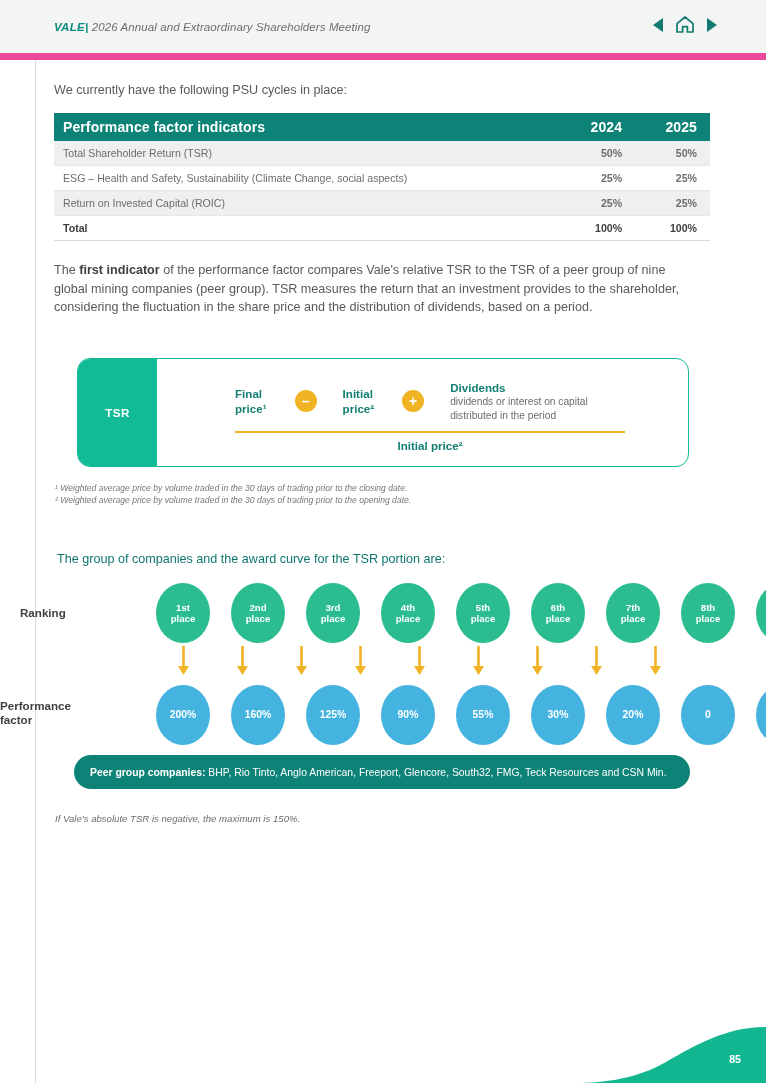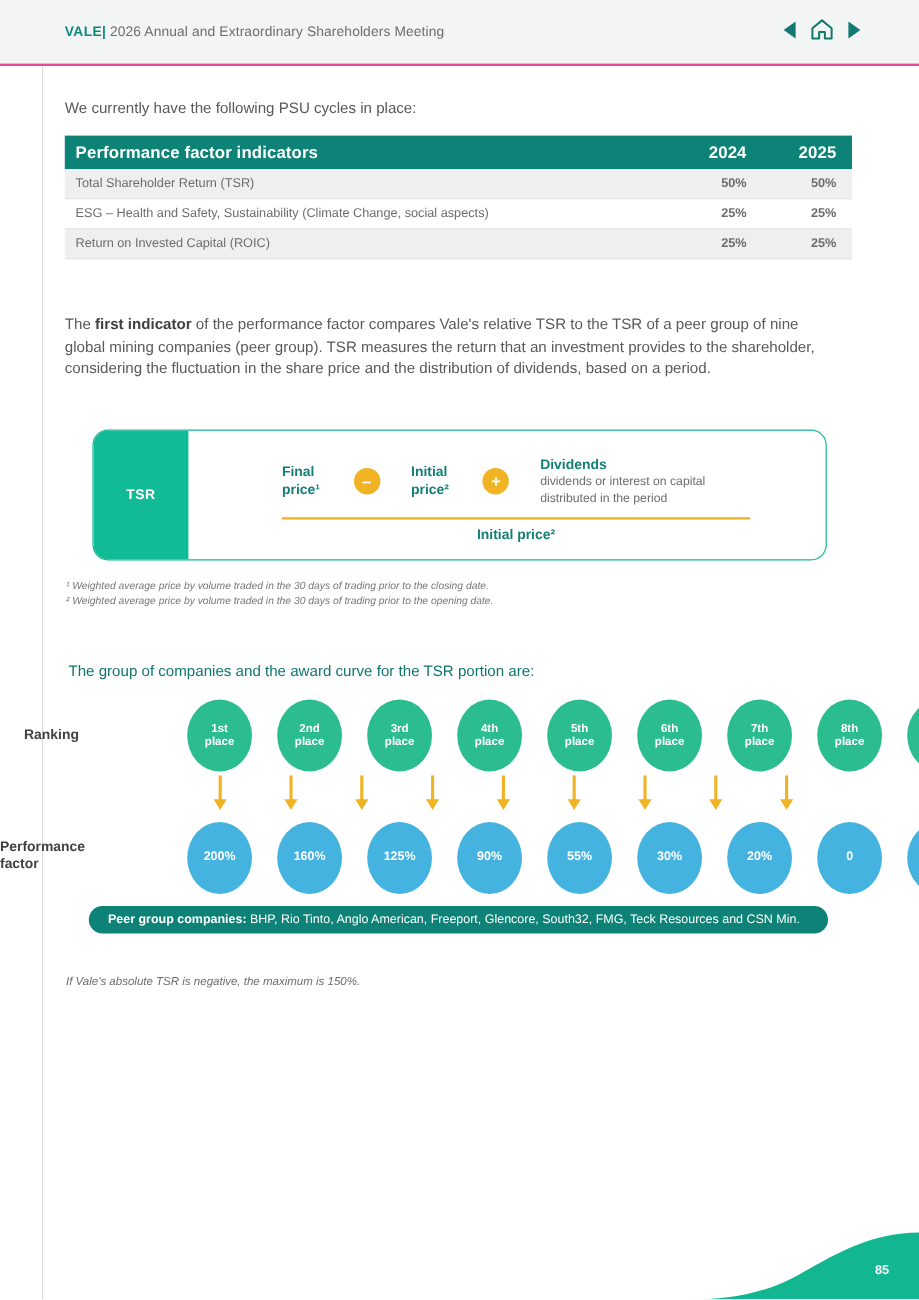--- a/index.html
+++ b/index.html
@@ -26,21 +26,22 @@
     background: #d9dadb;
   }
 
   
   .header-bar {
     position: absolute;
     left: 0; top: 0;
     width: 766px;
     height: 53px;
     background: #f3f4f4;
-    border-bottom: 2px solid #ec4899;
+    border-bottom: 7px solid #ec4899;
+    font-style: italic;
   }
   .header-inner {
     position: absolute;
     left: 54px;
     top: 21px;
     font-size: 11.5px;
     letter-spacing: .1px;
     color: #6d6e70;
     white-space: nowrap;
   }
@@ -273,21 +274,21 @@
     width:54px; flex:0 0 54px;
     display:flex; justify-content:center;
   }
 
   
   .peer-banner {
     position:absolute;
     left:74px;
     top:755px;
     width:616px;
-    height:23px;
+    height:34px;
     background:#0d8378;
     border-radius:17px;
     display:flex;
     align-items:center;
     box-sizing:border-box;
     padding-left:16px;
   }
   .peer-text {
     color:#ffffff;
     font-size:10.4px;
@@ -369,20 +370,25 @@
     </tr>
     <tr>
       <td>ESG – Health and Safety, Sustainability (Climate Change, social aspects)</td>
       <td class="num">25%</td>
       <td class="num">25%</td>
     </tr>
     <tr class="shade">
       <td>Return on Invested Capital (ROIC)</td>
       <td class="num">25%</td>
       <td class="num">25%</td>
+    </tr>
+    <tr class="total">
+      <td>Total</td>
+      <td class="num">100%</td>
+      <td class="num">100%</td>
     </tr>
   </tbody>
 </table>
 
 <div class="para-block para"><span>The </span><b>first indicator</b><span> of the performance factor compares Vale's relative TSR to the TSR of a peer group of nine global mining companies (peer group). TSR measures the return that an investment provides to the shareholder, considering the fluctuation in the share price and the distribution of dividends, based on a period.</span></div>
 
 <div class="formula-box">
   <div class="formula-left">
     <span>TSR</span>
   </div>

